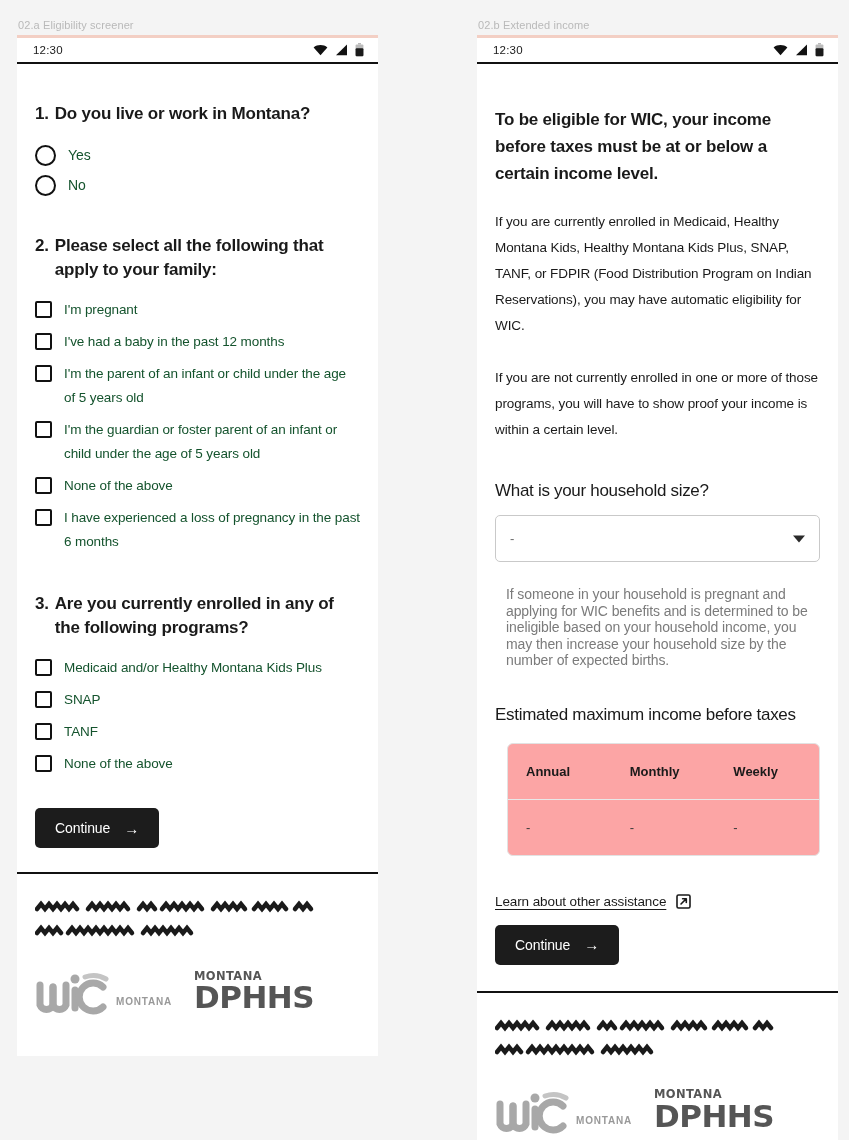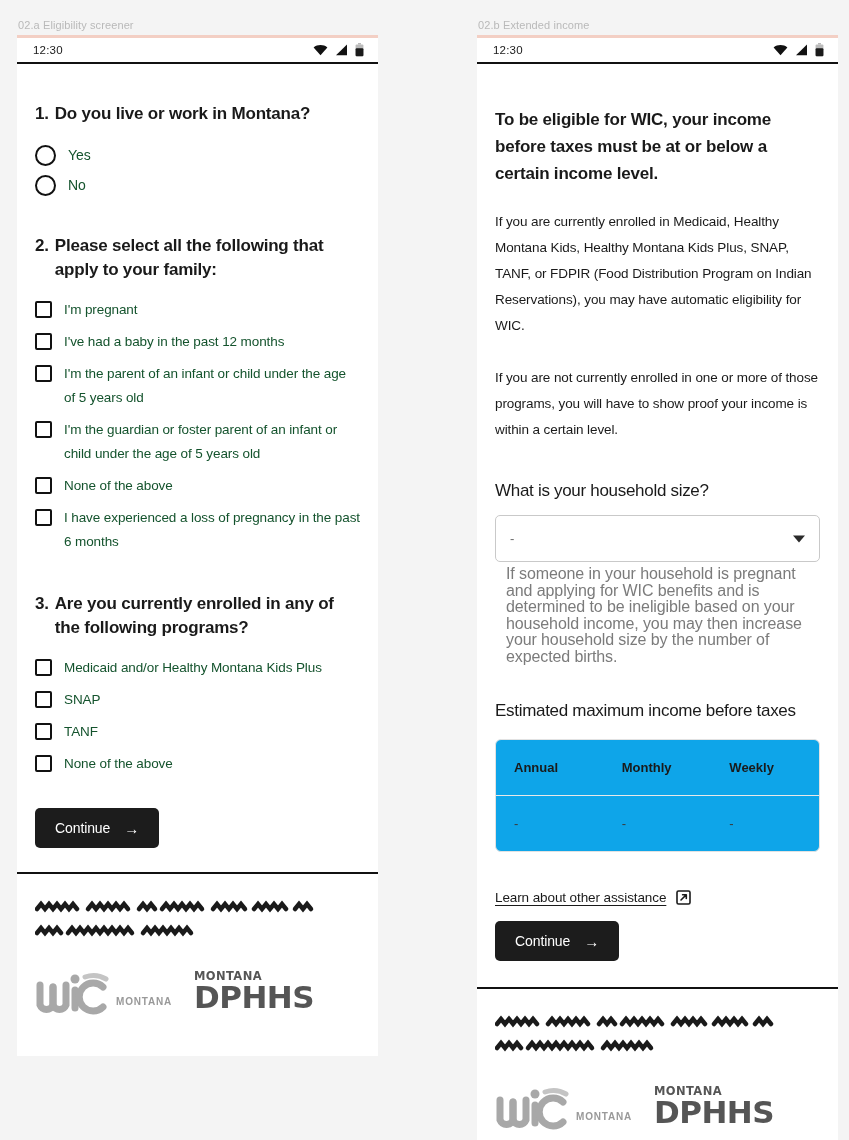--- a/index.html
+++ b/index.html
@@ -166,33 +166,34 @@
   .select-value { font-size: 13px; color: #6a6a6a; }
   .caret {
     position: absolute; right: 14px; top: 50%;
     width: 0; height: 0;
     border-left: 6px solid transparent;
     border-right: 6px solid transparent;
     border-top: 7px solid #2a2a2a;
     transform: translateY(-50%);
   }
   .helper {
-    margin-top: 4px;
+    margin-top: 24px;
     padding-left: 11px;
-    font-size: 16px;
+    font-size: 14px;
     color: #7b7b7b;
     line-height: 16.5px;
     letter-spacing: -.1px;
   }
   .table {
     margin-top: 16px;
     border: 1px solid #e2e2e2;
     border-radius: 6px;
     overflow: hidden;
-    background: #0ea5e9;
+    background: #fca5a5;
+    margin-left: 12px;
   }
   .trow { display: flex; }
   .trow.head { border-bottom: 1px solid #e8e8e8; }
   .tcell {
     flex: 1 1 0;
     padding: 20px 0 20px 18px;
     font-size: 13px;
     color: #1a1a1a;
   }
   .trow.head .tcell { font-weight: 700; }

